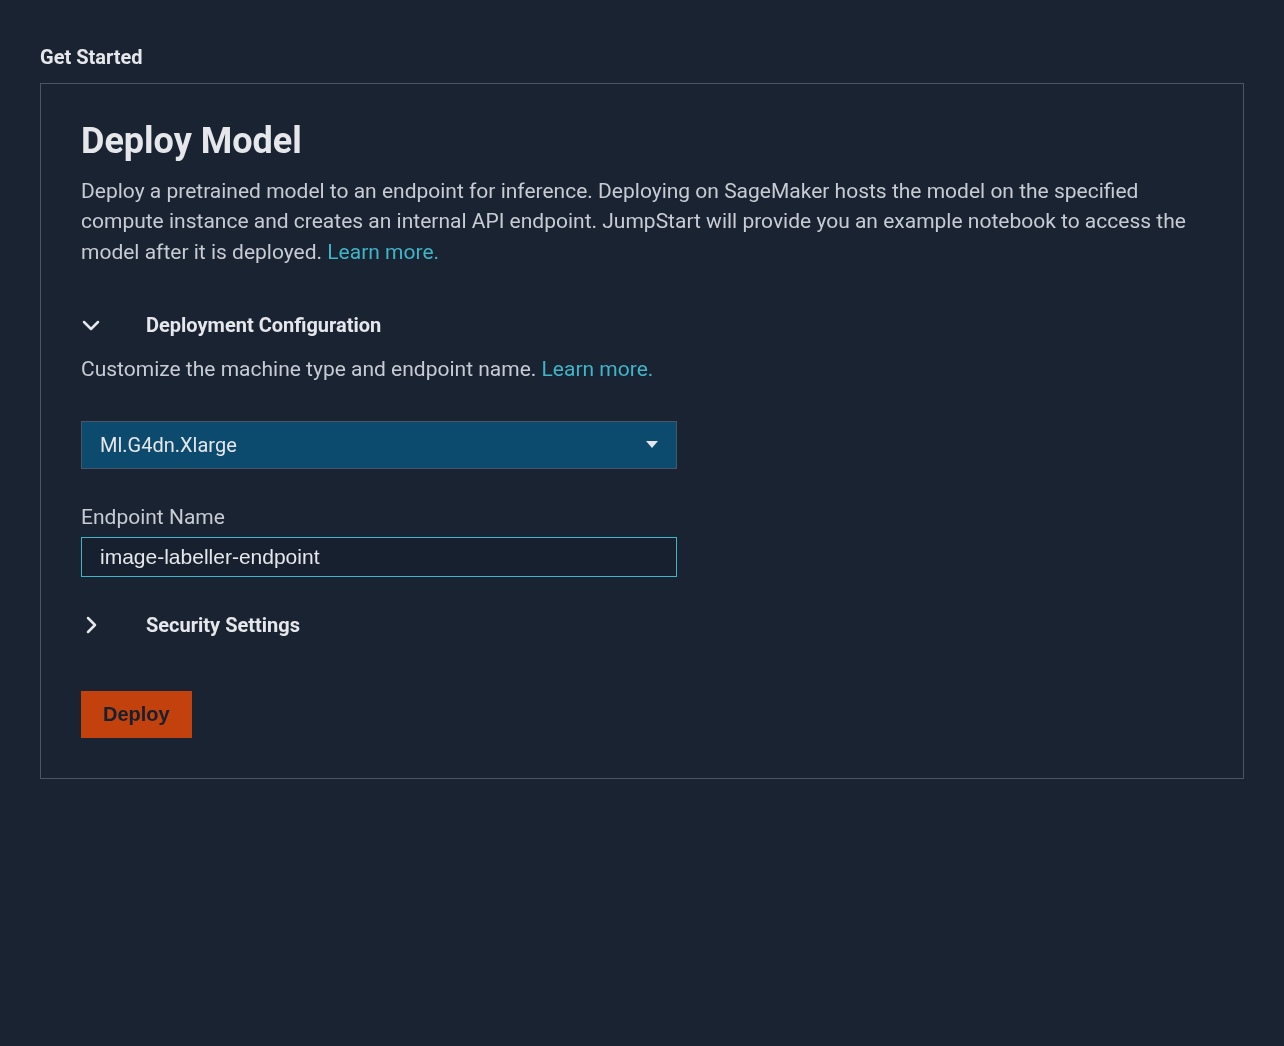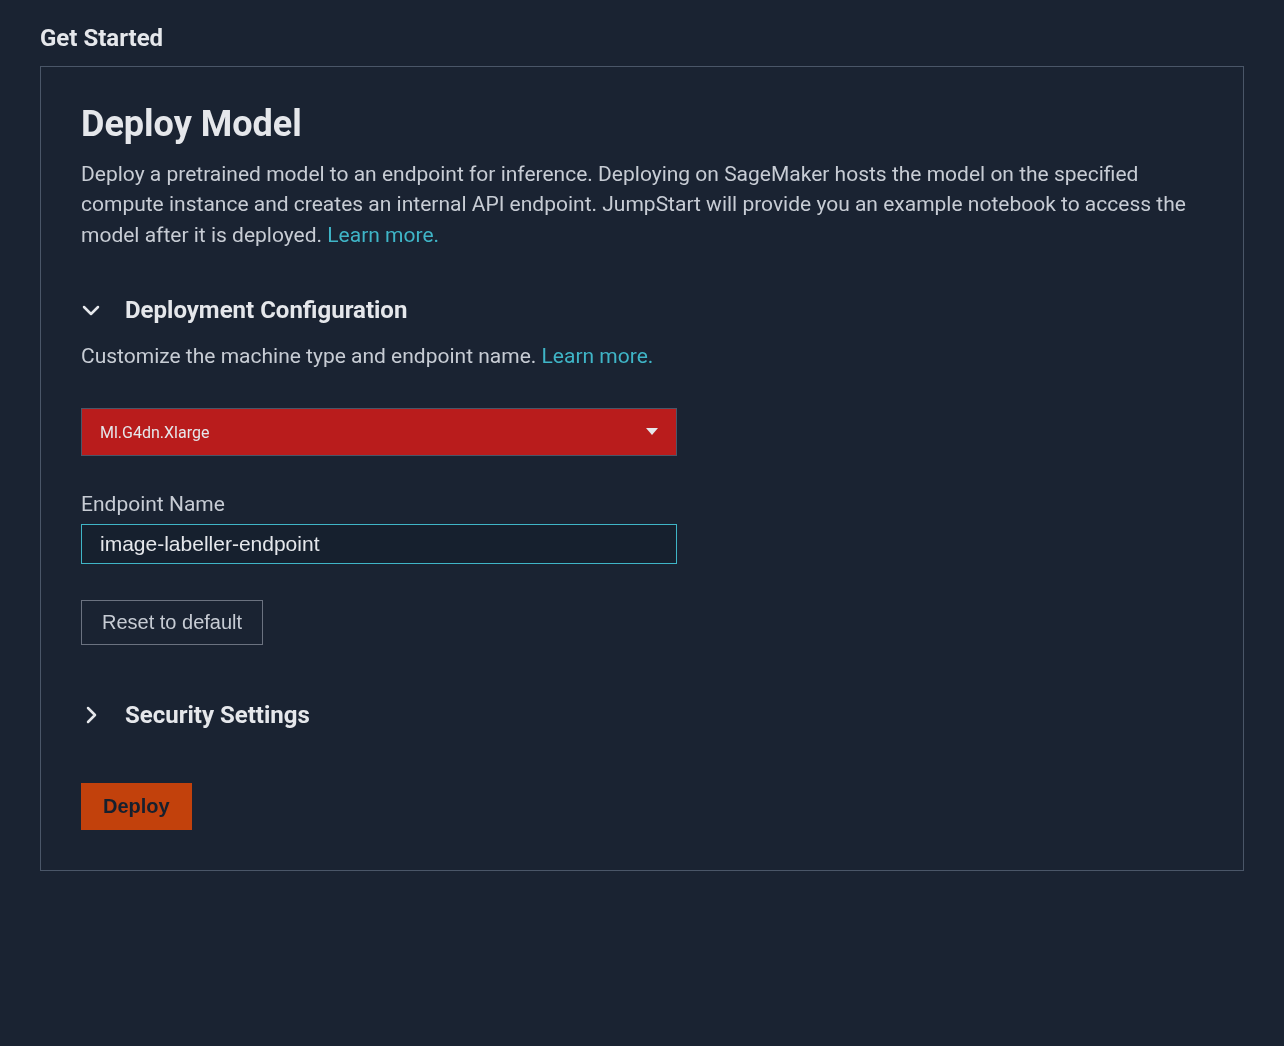--- a/index.html
+++ b/index.html
@@ -12,24 +12,25 @@
       color: #d1d5db;
       font-family: -apple-system, BlinkMacSystemFont, "Segoe UI", Roboto, Helvetica, Arial, sans-serif;
       width: 1284px;
       height: 1046px;
       overflow: hidden;
     }
     .outer-container {
       padding: 24px 40px 0 40px;
     }
     .breadcrumb {
-      font-size: 24px;
+      font-size: 20px;
       font-weight: 700;
       color: #e5e7eb;
       margin-bottom: 14px;
+      margin-top: 21px;
     }
     .panel {
       border: 1px solid #4a5668;
       padding: 36px 28px 40px 40px;
       background: #1a2332;
     }
     .page-title {
       font-size: 36px;
       font-weight: 700;
       color: #e5e7eb;
@@ -54,23 +55,24 @@
       cursor: pointer;
     }
     .section-header .chevron {
       width: 20px;
       height: 20px;
       display: flex;
       align-items: center;
       justify-content: center;
     }
     .section-title {
-      font-size: 24px;
-      font-weight: 700;
-      color: #e5e7eb;
+      font-size: 20px;
+      font-weight: 700;
+      color: #e5e7eb;
+      margin-left: 21px;
     }
     .section-subtitle {
       font-size: 21px;
       color: #c7ccd4;
       margin-bottom: 40px;
     }
     .field-group {
       margin-bottom: 36px;
     }
     .field-label-row {
@@ -98,24 +100,24 @@
       font-family: Georgia, serif;
       cursor: help;
     }
     .select-wrapper {
       position: relative;
       width: 596px;
     }
     .select-box {
       width: 100%;
       height: 48px;
-      background: #b91c1c;
+      background: #0c4a6e;
       border: 1px solid #4a5668;
       color: #e5e7eb;
-      font-size: 16px;
+      font-size: 20px;
       padding: 0 48px 0 18px;
       appearance: none;
       cursor: pointer;
       display: flex;
       align-items: center;
     }
     .select-caret {
       position: absolute;
       right: 18px;
       top: 50%;
@@ -195,21 +197,20 @@
       </div>
     </div>
 
     <div class="field-group">
       <div class="field-label-row">
         <span class="field-label">Endpoint Name</span>
       </div>
       <input type="text" class="text-input" value="image-labeller-endpoint" style="">
     </div>
 
-    <button class="btn-secondary">Reset to default</button>
 
     <div class="section-header security-section">
       <span class="chevron">
         <svg width="12" height="18" viewBox="0 0 12 18" fill="none">
           <path d="M3 2 L10 9 L3 16" stroke="#e5e7eb" stroke-width="2.5" stroke-linecap="round" stroke-linejoin="round"></path>
         </svg>
       </span>
       <span class="section-title">Security Settings</span>
     </div>
 

